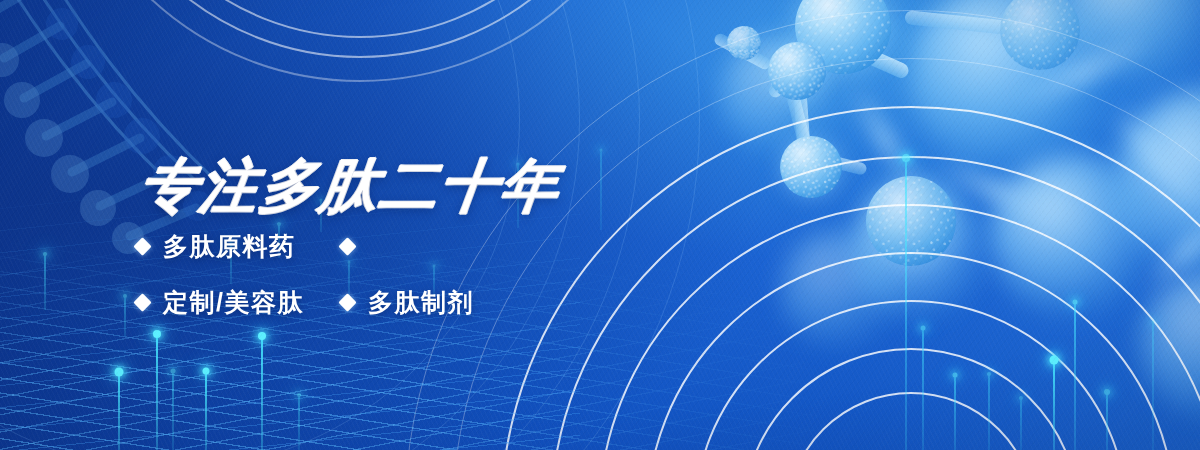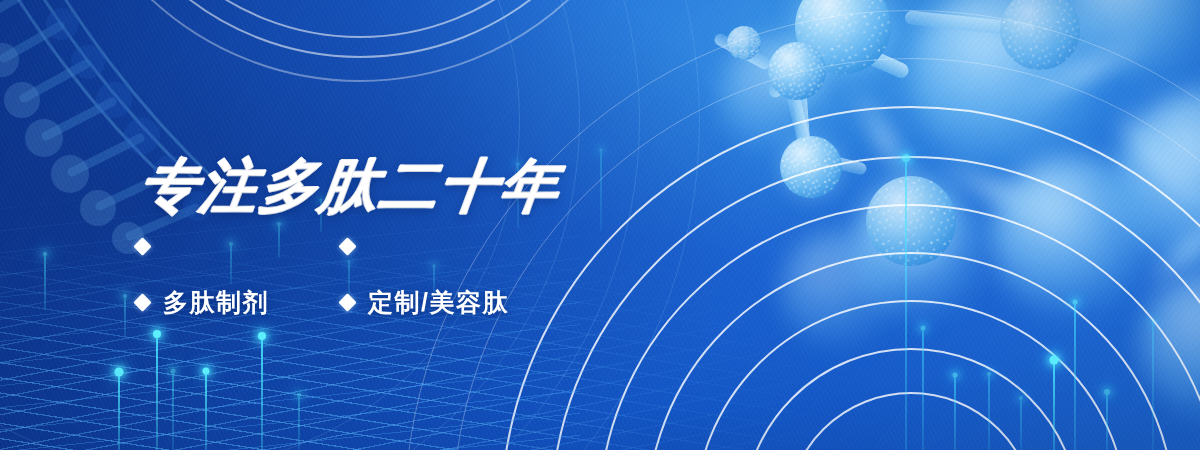--- a/index.html
+++ b/index.html
@@ -357,31 +357,32 @@
   <div class="layer" id="vig"></div>
 
   <div id="content">
 
     <h1 id="headline">专注多肽二十年</h1>
 
     <div id="features">
 
       <div class="feat">
         <span class="diamond"></span>
+        <span class="feat-label">多肽原料药</span>
       </div>
 
       <div class="feat">
         <span class="diamond"></span>
+      </div>
+
+      <div class="feat">
+        <span class="diamond"></span>
+        <span class="feat-label">定制/美容肽</span>
       </div>
 
       <div class="feat">
         <span class="diamond"></span>
         <span class="feat-label">多肽制剂</span>
       </div>
 
-      <div class="feat">
-        <span class="diamond"></span>
-        <span class="feat-label">定制/美容肽</span>
-      </div>
-
     </div>
   </div>
 </div>
 
 </body></html>

